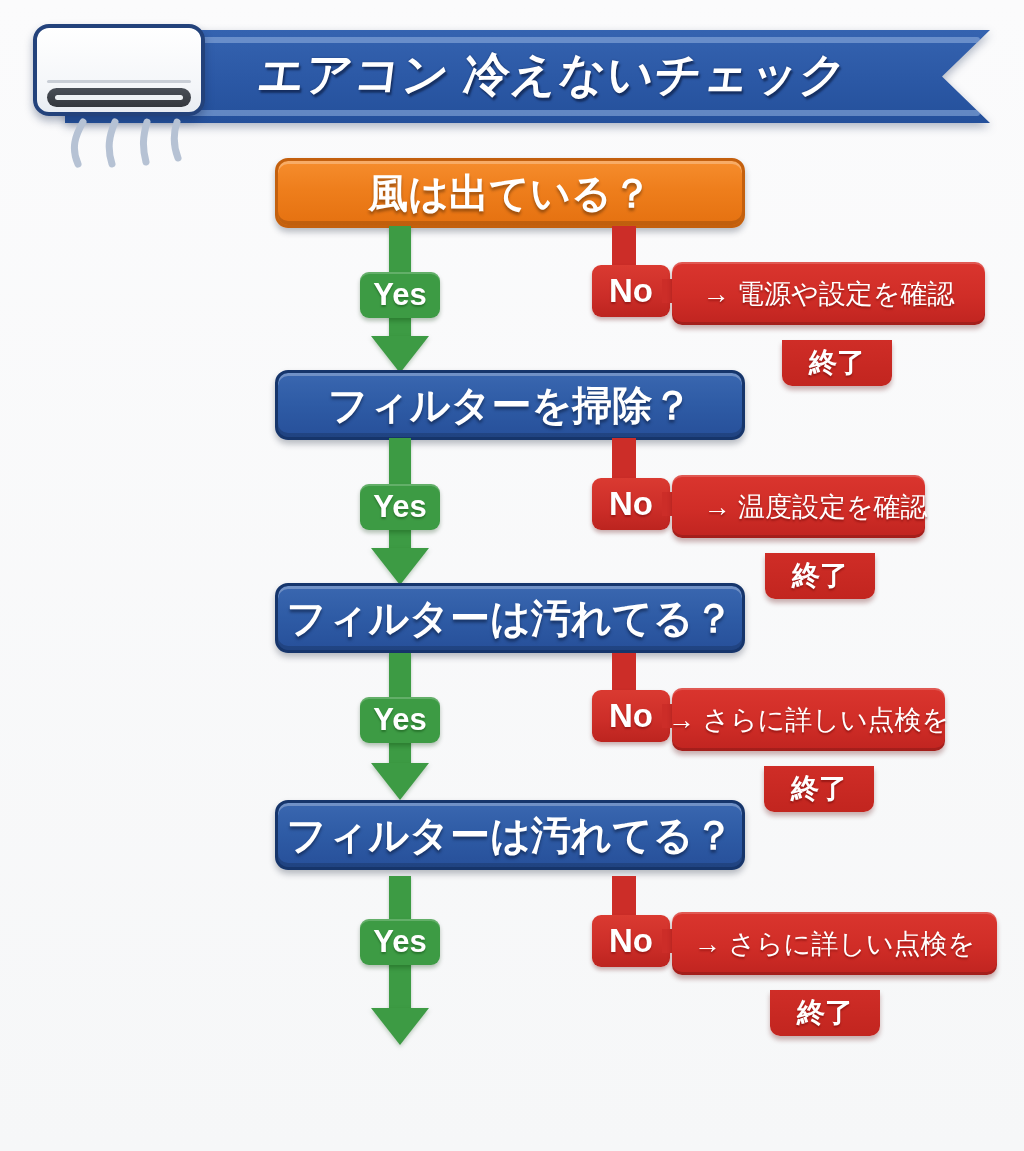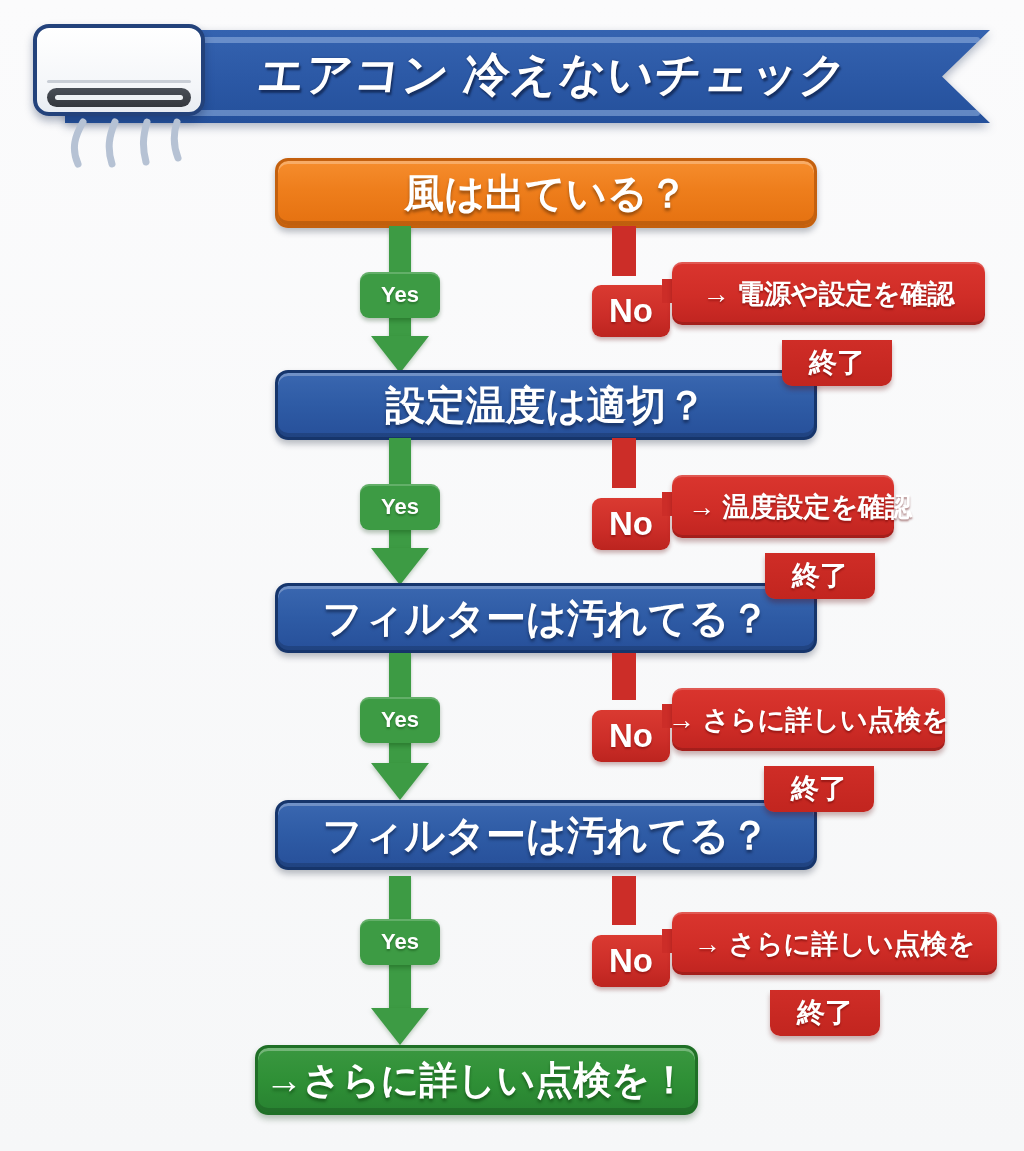--- a/index.html
+++ b/index.html
@@ -46,21 +46,21 @@
     box-shadow:0 5px 8px rgba(20,40,80,.35);
   }
   .ac-line{position:absolute;left:10px;right:10px;top:52px;height:3px;background:#c9ced6;border-radius:2px;}
   .ac-vent{position:absolute;left:10px;right:10px;bottom:5px;height:19px;
     background:linear-gradient(180deg,#4a4f57 0%,#33373d 100%);border-radius:10px;}
   .ac-vent-slot{position:absolute;left:8px;right:8px;top:7px;height:5px;background:#eef1f4;border-radius:3px;}
   .ac-air{position:absolute;left:32px;top:94px;}
 
   
   .qbox{
-    position:absolute;left:275px;width:542px;height:70px;box-sizing:border-box;
+    position:absolute;left:275px;width:470px;height:70px;box-sizing:border-box;
     display:flex;align-items:center;justify-content:center;
     border-radius:13px;border:3px solid;
     font-size:40px;font-weight:800;color:#fff;white-space:nowrap;
     text-shadow:0 3px 3px rgba(40,20,0,.4);
     box-shadow:0 4px 6px rgba(30,40,60,.3),inset 0 3px 0 rgba(255,255,255,.28),inset 0 -4px 0 rgba(0,0,0,.16);
   }
   .qbox.orange{background:linear-gradient(180deg,#f68d2d 0%,#ee7e1c 45%,#e57110 100%);border-color:#c4600e;}
   .qbox.blue{background:linear-gradient(180deg,#3a67b0 0%,#2e5ba5 50%,#27509a 100%);border-color:#16356b;
     text-shadow:0 3px 3px rgba(5,20,50,.5);}
   .q0{top:158px;}.q1{top:370px;}.q2{top:583px;}.q3{top:800px;}
@@ -69,50 +69,49 @@
   .shaft{position:absolute;left:389px;width:22px;background:#3d9b44;box-shadow:0 2px 3px rgba(0,60,0,.25);}
   .s0{top:226px;height:112px;}.s1{top:438px;height:112px;}
   .s2{top:653px;height:112px;}.s3{top:876px;height:134px;}
   .head{position:absolute;left:371px;width:0;height:0;
     border-left:29px solid transparent;border-right:29px solid transparent;border-top:37px solid #3d9b44;
     filter:drop-shadow(0 2px 2px rgba(0,60,0,.25));}
   .h0{top:336px;}.h1{top:548px;}.h2{top:763px;}.h3{top:1008px;}
   .yes{
     position:absolute;left:360px;width:80px;height:46px;border-radius:9px;background:#3d9b44;
     display:flex;align-items:center;justify-content:center;
-    font-size:22px;font-weight:800;color:#fff;text-shadow:0 2px 2px rgba(0,50,0,.35);
+    font-size:31px;font-weight:800;color:#fff;text-shadow:0 2px 2px rgba(0,50,0,.35);
     box-shadow:0 3px 4px rgba(0,50,0,.28),inset 0 2px 0 rgba(255,255,255,.2);
   }
   .y0{top:272px;}.y1{top:484px;}.y2{top:697px;}.y3{top:919px;}
 
   
   .stub{position:absolute;left:612px;width:24px;background:#cc2d28;}
   .t0{top:226px;height:50px;}.t1{top:438px;height:50px;}
   .t2{top:653px;height:47px;}.t3{top:876px;height:49px;}
   .nob{
     position:absolute;left:592px;width:78px;height:52px;border-radius:9px;
     background:linear-gradient(180deg,#da3a31 0%,#cc2d28 60%,#bc241f 100%);
     display:flex;align-items:center;justify-content:center;
     font-size:33px;font-weight:800;color:#fff;text-shadow:0 2px 2px rgba(90,0,0,.4);
     box-shadow:0 3px 4px rgba(90,0,0,.3);
-    margin-top:20px;
   }
   .n0{top:265px;}.n1{top:478px;}.n2{top:690px;}.n3{top:915px;}
   .link{position:absolute;left:662px;width:18px;height:24px;background:#cc2d28;}
   .l0{top:279px;}.l1{top:492px;}.l2{top:704px;}.l3{top:929px;}
   .action{
     position:absolute;left:672px;height:63px;box-sizing:border-box;border-radius:10px;
     background:linear-gradient(180deg,#da352e 0%,#d02d27 55%,#c02420 100%);
     display:flex;align-items:center;justify-content:center;
-    font-size:27px;font-weight:700;color:#fff;white-space:nowrap;
+    font-size:27px;font-weight:400;color:#fff;white-space:nowrap;
     text-shadow:0 2px 2px rgba(90,0,0,.45);
     box-shadow:0 4px 5px rgba(90,0,0,.3),inset 0 2px 0 rgba(255,255,255,.18),inset 0 -3px 0 rgba(0,0,0,.15);
     z-index:2;
   }
-  .a0{top:262px;width:313px;}.a1{top:475px;width:222px;padding-left:34px;}
+  .a0{top:262px;width:313px;}.a1{top:475px;width:253px;padding-left:34px;}
   .a2{top:688px;width:273px;}.a3{top:912px;width:325px;}
   .endtab{
     position:absolute;width:110px;height:46px;border-radius:0 0 10px 10px;
     background:linear-gradient(180deg,#cf2d27 0%,#c2251f 100%);
     display:flex;align-items:flex-end;justify-content:center;padding-bottom:4px;box-sizing:border-box;
     font-size:28px;font-weight:800;color:#fff;text-shadow:0 2px 2px rgba(90,0,0,.45);
     box-shadow:0 4px 5px rgba(90,0,0,.3);z-index:1;margin-top:19px;
   }
   .e0{top:321px;left:782px;}.e1{top:534px;left:765px;}
   .e2{top:747px;left:764px;}.e3{top:971px;left:770px;}
@@ -164,21 +163,21 @@
     <div class="head h0"></div>
     <div class="yes y0">Yes</div>
     <div class="stub t0"></div>
     <div class="nob n0">No</div>
     <div class="link l0"></div>
     <div class="endtab e0">終了</div>
     <div class="action a0">→ 電源や設定を確認</div>
   </section>
 
   <section>
-    <div class="qbox blue q1">設定温度は適切？</div>
+    <div class="qbox blue q1">フィルターを掃除？</div>
     <div class="shaft s1"></div>
     <div class="head h1"></div>
     <div class="yes y1">Yes</div>
     <div class="stub t1"></div>
     <div class="nob n1">No</div>
     <div class="link l1"></div>
     <div class="endtab e1">終了</div>
     <div class="action a1">→ 温度設定を確認</div>
   </section>
 
@@ -199,15 +198,14 @@
     <div class="shaft s3"></div>
     <div class="head h3"></div>
     <div class="yes y3">Yes</div>
     <div class="stub t3"></div>
     <div class="nob n3">No</div>
     <div class="link l3"></div>
     <div class="endtab e3">終了</div>
     <div class="action a3">→ さらに詳しい点検を</div>
   </section>
 
-  <div class="final">→さらに詳しい点検を！</div>
 
 </div>
 
 </body></html>

